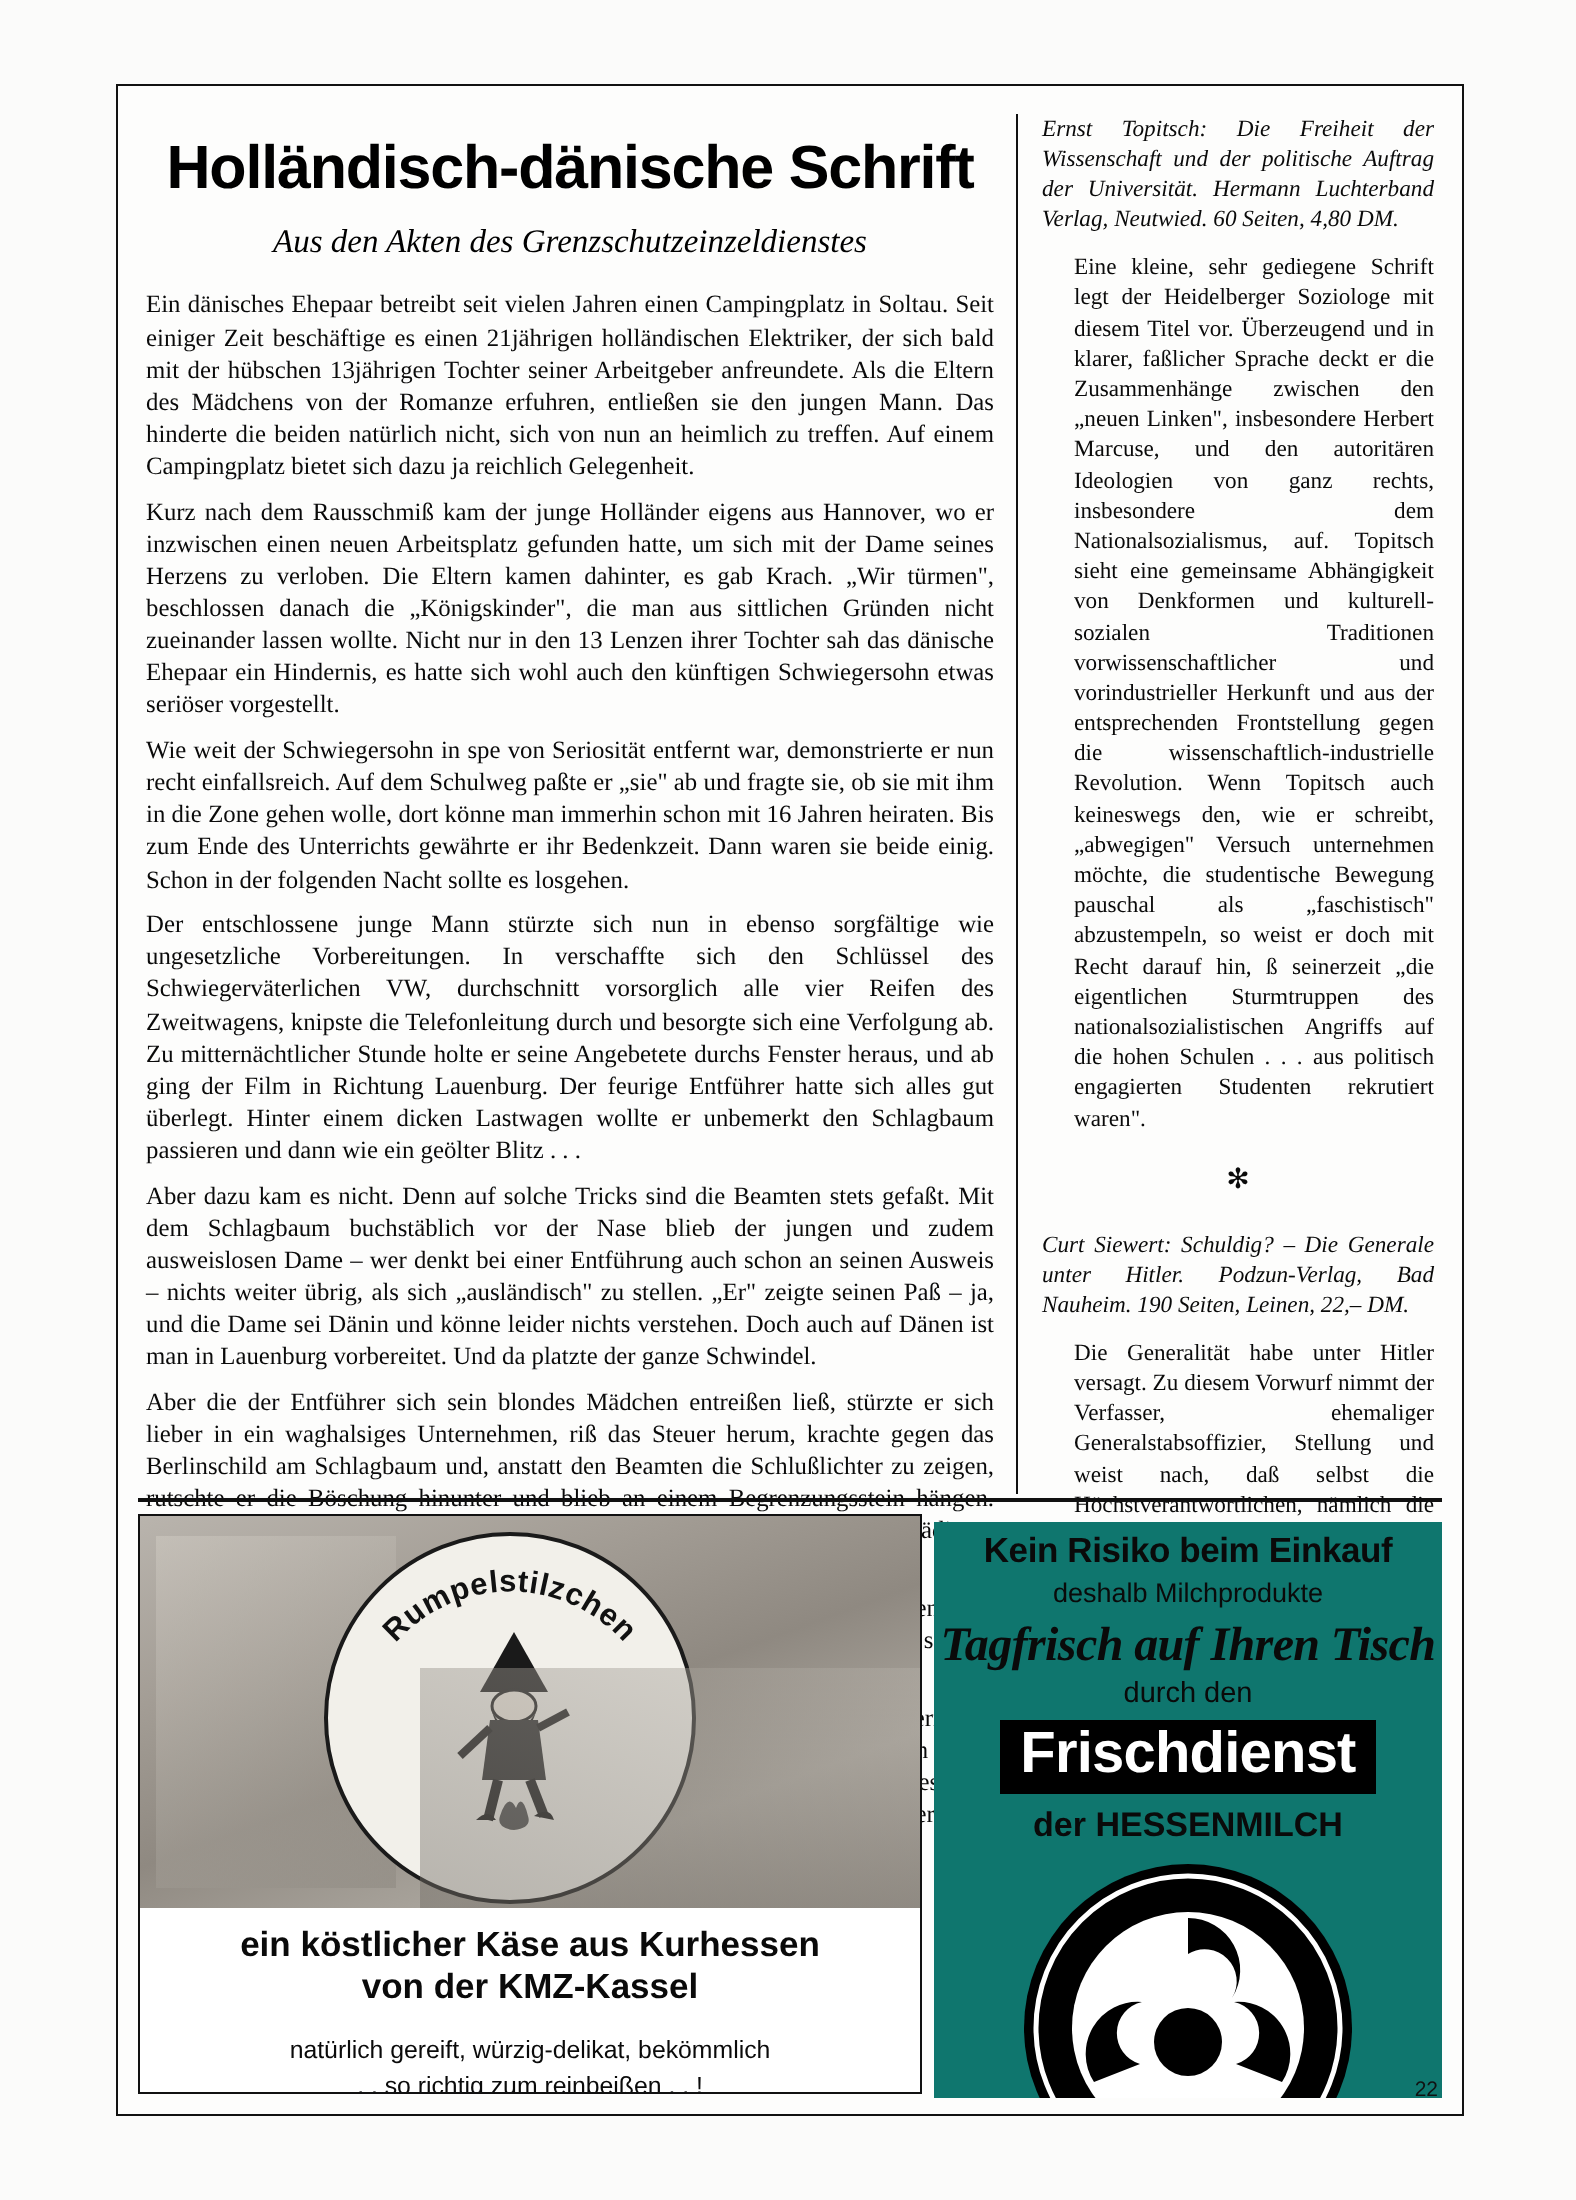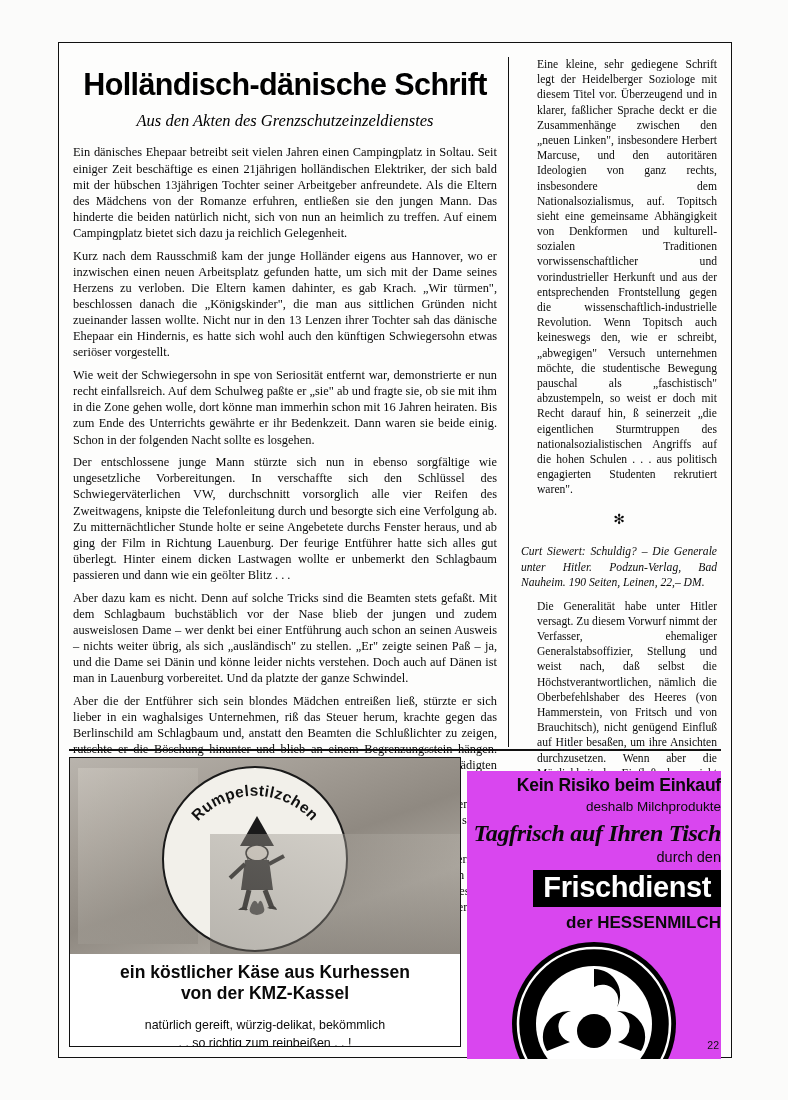--- a/index.html
+++ b/index.html
@@ -225,25 +225,25 @@
     margin-top: 13px;
   }
   .ad-left-text .l4 {
     font-family: "Liberation Sans", sans-serif;
     font-size: 12.4px;
     margin-top: 4px;
   }
   .ad-right {
     position: absolute;
     left: 408px;
-    top: 20px;
+    top: 10px;
     width: 254px;
     height: 288px;
-    background: #d946ef;
-    text-align: right;
+    background: #0f766e;
+    text-align: center;
     overflow: hidden;
   }
   .ar1 {
     font-family: "Liberation Sans", sans-serif;
     font-weight: bold;
     font-size: 17.5px;
     margin-top: 4px;
     letter-spacing: -0.2px;
   }
   .ar2 {
@@ -315,20 +315,21 @@
         <p>Der entschlossene junge Mann stürzte sich nun in ebenso sorgfältige wie ungesetzliche Vorbereitungen. In verschaffte sich den Schlüssel des Schwiegerväterlichen VW, durchschnitt vorsorglich alle vier Reifen des Zweitwagens, knipste die Telefonleitung durch und besorgte sich eine Verfolgung ab. Zu mitternächtlicher Stunde holte er seine Angebetete durchs Fenster heraus, und ab ging der Film in Richtung Lauenburg. Der feurige Entführer hatte sich alles gut überlegt. Hinter einem dicken Lastwagen wollte er unbemerkt den Schlagbaum passieren und dann wie ein geölter Blitz . . .</p>
         <p>Aber dazu kam es nicht. Denn auf solche Tricks sind die Beamten stets gefaßt. Mit dem Schlagbaum buchstäblich vor der Nase blieb der jungen und zudem ausweislosen Dame – wer denkt bei einer Entführung auch schon an seinen Ausweis – nichts weiter übrig, als sich „ausländisch" zu stellen. „Er" zeigte seinen Paß – ja, und die Dame sei Dänin und könne leider nichts verstehen. Doch auch auf Dänen ist man in Lauenburg vorbereitet. Und da platzte der ganze Schwindel.</p>
         <p>Aber die der Entführer sich sein blondes Mädchen entreißen ließ, stürzte er sich lieber in ein waghalsiges Unternehmen, riß das Steuer herum, krachte gegen das Berlinschild am Schlagbaum und, anstatt den Beamten die Schlußlichter zu zeigen, rutschte er die Böschung hinunter und blieb an einem Begrenzungsstein hängen. Zerknirscht stiegen die verhinderten Abenteurer aus dem schwer beschädigten Fahrzeug, dessen Scheinwerfer den Nachthimmel anstrahlten.</p>
         <p>Er durchwanderte die üblichen Stationen bis zum Schwarzenbeker Untersuchungsgefängnis. Aber das hinderte ihn nicht daran, ihr vor seinem ruhmlosen Abgang zu versichern: „Das würde ich glatt nochmal machen!"</p>
         <p>Sie wartete unterdessen in der „Wanderherberge" auf die Ankunft ihrer Eltern. Als jene am nächsten Morgen von der Polizei über die Ereignisse der vergangenen Nacht unterrichtet wurden, stellte sich heraus, daß sie von der Entführung ihres früh entwickelten Tochter zu nächtlicher Stunde durchs Fenster nicht das geringste gemerkt hatten.</p>
         <div class="sign">Kr.</div>
       </div>
 
       <div class="reviews">
 
+        <div class="book-ref">Ernst Topitsch: Die Freiheit der Wissenschaft und der politische Auftrag der Universität. Hermann Luchterband Verlag, Neutwied. 60 Seiten, 4,80 DM.</div>
         <p class="body">Eine kleine, sehr gediegene Schrift legt der Heidelberger Soziologe mit diesem Titel vor. Überzeugend und in klarer, faßlicher Sprache deckt er die Zusammenhänge zwischen den „neuen Linken", insbesondere Herbert Marcuse, und den autoritären Ideologien von ganz rechts, insbesondere dem Nationalsozialismus, auf. Topitsch sieht eine gemeinsame Abhängigkeit von Denkformen und kulturell-sozialen Traditionen vorwissenschaftlicher und vorindustrieller Herkunft und aus der entsprechenden Frontstellung gegen die wissenschaftlich-industrielle Revolution. Wenn Topitsch auch keineswegs den, wie er schreibt, „abwegigen" Versuch unternehmen möchte, die studentische Bewegung pauschal als „faschistisch" abzustempeln, so weist er doch mit Recht darauf hin,  ß seinerzeit „die eigentlichen Sturmtruppen des nationalsozialistischen Angriffs auf die hohen Schulen . . . aus politisch engagierten Studenten rekrutiert waren".</p>
 
         <div class="star-sep">✻</div>
 
         <div class="book-ref">Curt Siewert: Schuldig? – Die Generale unter Hitler. Podzun-Verlag, Bad Nauheim. 190 Seiten, Leinen, 22,– DM.</div>
         <p class="body">Die Generalität habe unter Hitler versagt. Zu diesem Vorwurf nimmt der Verfasser, ehemaliger Generalstabsoffizier, Stellung und weist nach, daß selbst die Höchstverantwortlichen, nämlich die Oberbefehlshaber des Heeres (von Hammerstein, von Fritsch und von Brauchitsch), nicht genügend Einfluß auf Hitler besaßen, um ihre Ansichten durchzusetzen. Wenn aber die Möglichkeit der Einflußnahme nicht gegeben war, so kann man auch nicht von Schuld oder von Versagen sprechen. Zweifellos bringt der Verf  r viele neue Gesichtspunkte zu diesem Thema, doch wirkt seine Darstellung insgesamt zu sehr als Rechtfertigung und Verteidigung, um völlig zu überzeugen.</p>
       </div>
 
       <div class="hrule"></div>
     </div>

